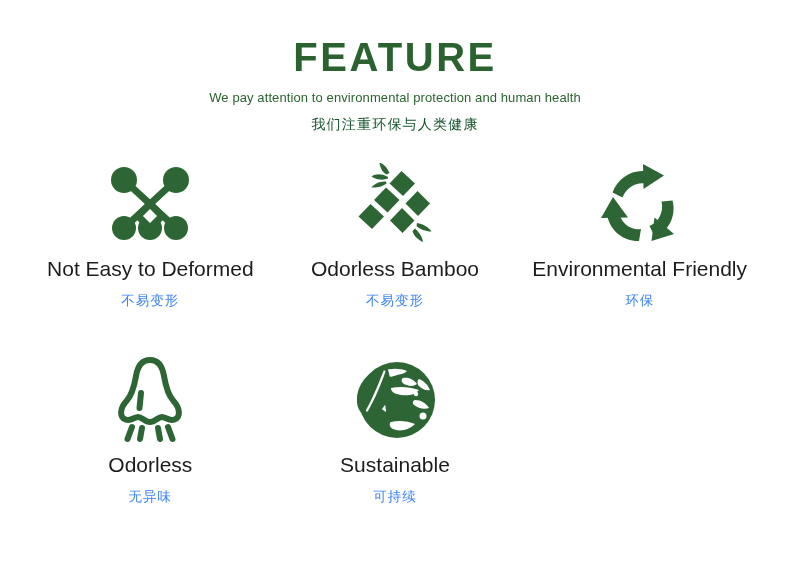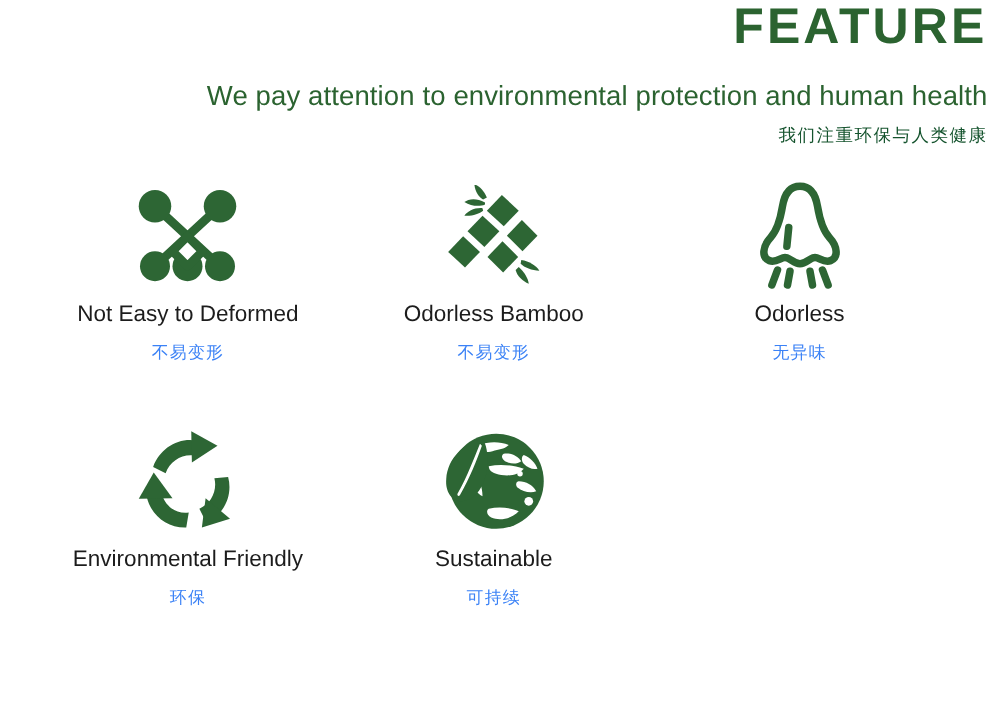--- a/index.html
+++ b/index.html
@@ -21,34 +21,35 @@
     box-sizing: border-box;
     display: flex;
     flex-direction: column;
     align-items: center;
     background: #ffffff;
   }
 
   
   .header {
     width: 100%;
-    text-align: right;
+    text-align: center;
+    padding-top: 36px;
   }
   .title {
     font-size: 40px;
     font-weight: bold;
     letter-spacing: 2.5px;
     color: #2b6330;
     line-height: 1.05;
     margin: 0;
   }
   .subtitle-en {
-    font-size: 22px;
+    font-size: 13px;
     color: #2b6330;
-    margin-top: 22px;
+    margin-top: 12px;
     letter-spacing: 0.1px;
     line-height: 1.2;
   }
   .subtitle-cn {
     font-size: 14px;
     color: #14532d;
     margin-top: 10px;
     letter-spacing: 1.2px;
     line-height: 1.2;
   }
@@ -72,21 +73,21 @@
   .icon-wrap {
     height: 96px;
     display: flex;
     align-items: center;
     justify-content: center;
   }
   .icon-wrap svg {
     display: block;
   }
   .label-en {
-    font-size: 18px;
+    font-size: 21px;
     color: #1c1c1c;
     margin-top: 4px;
     line-height: 1.2;
     text-align: right;
   }
   .label-cn {
     font-size: 13.5px;
     color: #3b82f6;
     margin-top: 11px;
     line-height: 1.2;
@@ -148,20 +149,49 @@
             <path d="M31 18.5 C24.5 18 19 21 16.5 24.5 C22.5 25 28.5 23 31.5 20.5 Z"></path>
             <path d="M34.5 10 C32 4 28 0.5 24.5 -0.5 C25 5 28 10 31.5 11.5 Z"></path>
 
             <path d="M62 60 C68.5 61 74 64.5 76.5 68.5 C70.5 68.5 64.5 66 61.5 63 Z"></path>
             <path d="M60 65.5 C64.5 69.5 67.5 74.5 68 79 C63 77 58.5 72.5 57.5 68 Z"></path>
           </g>
         </svg>
       </div>
       <div class="label-en">Odorless Bamboo</div>
       <div class="label-cn">不易变形</div>
+    </div>
+
+    <div class="cell">
+      <div class="icon-wrap">
+        <svg width="84" height="84" viewBox="0 0 84 84" fill="none">
+          <g fill="#2d6634">
+
+            <path d="M14.5 30.5
+                     C20 16 34 7 49 9.5
+                     L47.5 21.5
+                     C37.5 20 28 26 24.5 35.5 Z"></path>
+            <path d="M45 2 L66 13.5 L45.5 27 Z"></path>
+
+            <path d="M74.5 38.5
+                     C78.5 53.5 71 69 57 75
+                     L51.5 64
+                     C61 60 66 49.5 63.5 39.5 Z"></path>
+            <path d="M76 72 L53.5 79 L56.5 55.5 Z"></path>
+
+            <path d="M41 79
+                     C26 79.5 13 69.5 9.5 55
+                     L21.5 52
+                     C24 62 33 68.5 43 67 Z"></path>
+            <path d="M3 56 L15 35 L30 55.5 Z"></path>
+          </g>
+        </svg>
+      </div>
+      <div class="label-en">Environmental Friendly</div>
+      <div class="label-cn">环保</div>
     </div>
 
     <div class="cell">
       <div class="icon-wrap">
         <svg width="76" height="90" viewBox="0 0 76 90" fill="none">
           <g stroke="#2d6634" stroke-width="6" stroke-linecap="round" stroke-linejoin="round" fill="none">
 
             <path d="M38 5
                      C29 5 25.5 12 24 21
                      C22.5 30 20 40 14.5 46
@@ -180,49 +210,20 @@
             <path d="M30 73 L28 84"></path>
             <path d="M46 73 L48 84"></path>
             <path d="M56 72 L60.5 84"></path>
           </g>
         </svg>
       </div>
       <div class="label-en">Odorless</div>
       <div class="label-cn">无异味</div>
     </div>
 
-    <div class="cell">
-      <div class="icon-wrap">
-        <svg width="84" height="84" viewBox="0 0 84 84" fill="none">
-          <g fill="#2d6634">
-
-            <path d="M14.5 30.5
-                     C20 16 34 7 49 9.5
-                     L47.5 21.5
-                     C37.5 20 28 26 24.5 35.5 Z"></path>
-            <path d="M45 2 L66 13.5 L45.5 27 Z"></path>
-
-            <path d="M74.5 38.5
-                     C78.5 53.5 71 69 57 75
-                     L51.5 64
-                     C61 60 66 49.5 63.5 39.5 Z"></path>
-            <path d="M76 72 L53.5 79 L56.5 55.5 Z"></path>
-
-            <path d="M41 79
-                     C26 79.5 13 69.5 9.5 55
-                     L21.5 52
-                     C24 62 33 68.5 43 67 Z"></path>
-            <path d="M3 56 L15 35 L30 55.5 Z"></path>
-          </g>
-        </svg>
-      </div>
-      <div class="label-en">Environmental Friendly</div>
-      <div class="label-cn">环保</div>
-    </div>
-
 
     <div class="cell">
       <div class="icon-wrap">
         <svg width="84" height="84" viewBox="0 0 84 84" fill="none">
 
           <circle cx="44" cy="42" r="38" fill="#2d6634"></circle>
 
           <g fill="#ffffff">
 
             <path d="M30 13 C38 10 47 10 54 13 C50 17 46 16 41 18 C36 20 32 17 30 13 Z"></path>

